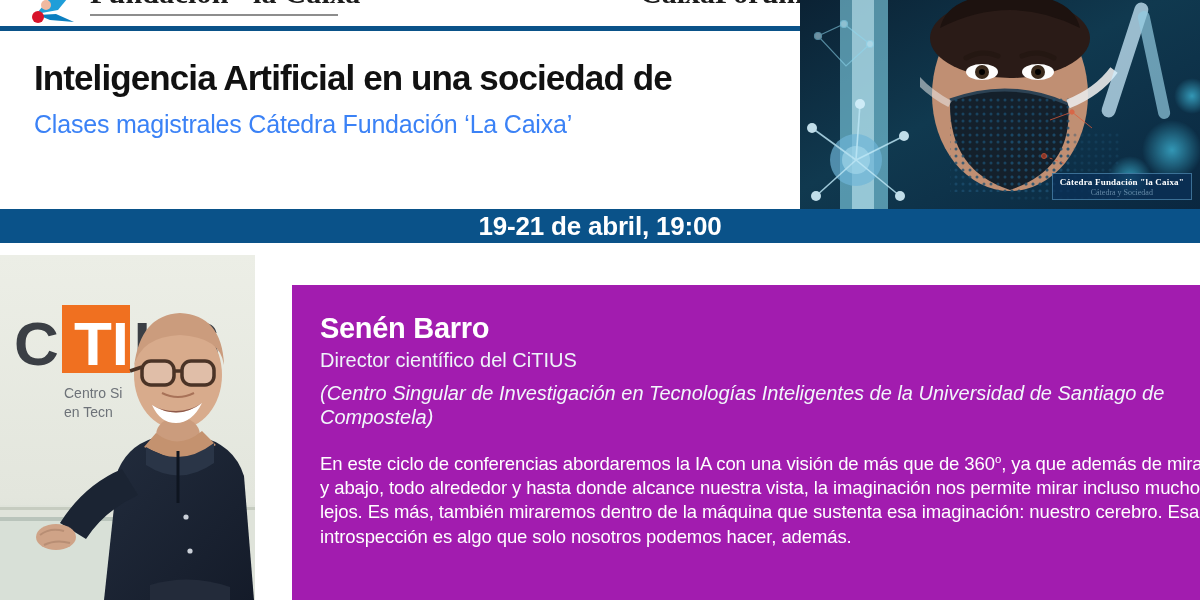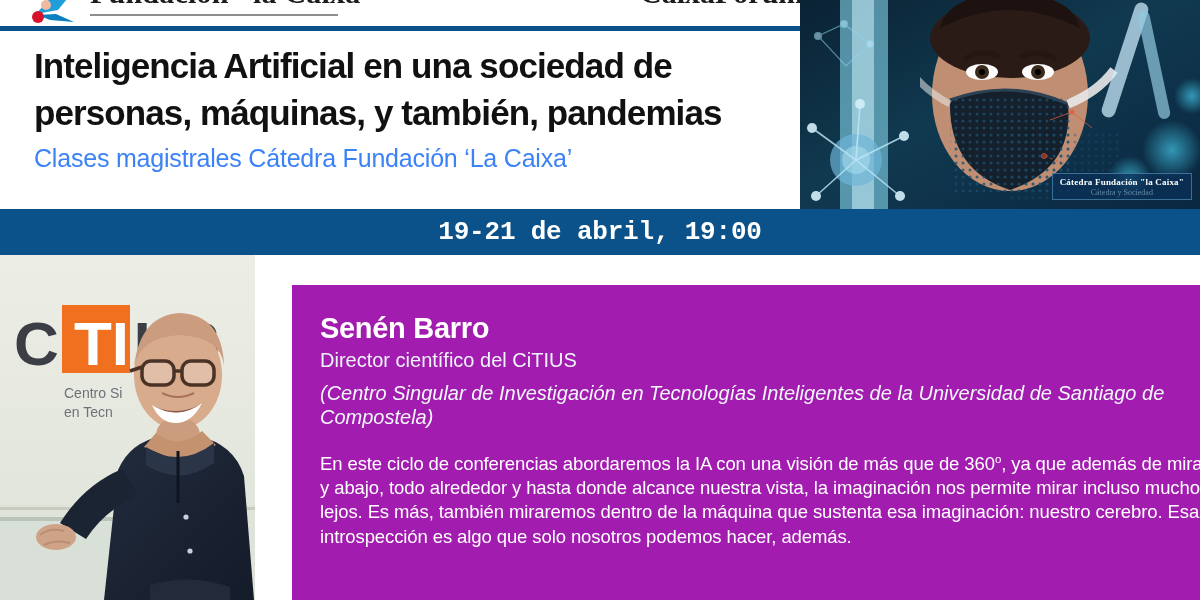--- a/index.html
+++ b/index.html
@@ -38,21 +38,21 @@
     white-space:nowrap;
   }
   .header-rule{
     position:absolute; left:0; top:26px; width:800px; height:5px;
     background:#0a5289;
   }
 
   
   .title-block{
     position:absolute; left:0; top:31px; width:800px; height:178px;
-    background:#fff; padding:12px 18px 0 34px;
+    background:#fff; padding:24px 18px 0 34px;
   }
   .title-line{
     font-size:35px; font-weight:700; color:#111111;
     line-height:1.33; letter-spacing:-.9px;
     font-stretch:condensed; white-space:nowrap;
   }
   .subtitle{
     font-size:25px; font-weight:400; color:#3b82f6;
     line-height:1.3; margin-top:6px; letter-spacing:-.2px;
     white-space:nowrap;
@@ -77,23 +77,23 @@
     white-space:nowrap; letter-spacing:.2px;
   }
   .hero-badge .b2{
     font-family:"Liberation Serif", serif;
     font-size:8px; color:rgba(170,205,230,.55);
     white-space:nowrap; margin-top:1px;
   }
 
   
   .date-banner{
-    position:absolute; left:0; top:209px; width:1200px; height:46px;
+    position:absolute; left:0; top:209px; width:1200px; height:34px;
     background:#0a5289;
-    display:flex; align-items:center; justify-content:center;font-family:Liberation Mono, monospace;
+    display:flex; align-items:center; justify-content:center;
   }
   .date-banner span{
     font-size:26px; font-weight:700; color:#ffffff;
     letter-spacing:-.2px;
   }
 
   
   .photo{
     position:absolute; left:0; top:255px; width:255px; height:345px;
     overflow:hidden; background:#e8e9e2;
@@ -136,21 +136,20 @@
     </svg>
   </div>
   <div class="brand-caixa">Fundación "la Caixa"</div>
   <div class="brand-underline"></div>
   <div class="brand-forum">CaixaForum</div>
 </div>
 <div class="header-rule"></div>
 
 <div class="title-block">
   <div class="title-line">Inteligencia Artificial en una sociedad de</div>
-  <div class="title-line">personas, máquinas, y también, pandemias</div>
   <div class="subtitle">Clases magistrales Cátedra Fundación ‘La Caixa’</div>
 </div>
 
 <div class="hero">
   <svg width="400" height="210" viewBox="0 0 400 210" xmlns="http://www.w3.org/2000/svg">
     <defs>
       <linearGradient id="hbg" x1="0" y1="0" x2="1" y2="1">
         <stop offset="0%" stop-color="#0b2234"></stop>
         <stop offset="45%" stop-color="#10394f"></stop>
         <stop offset="100%" stop-color="#0a2740"></stop>

